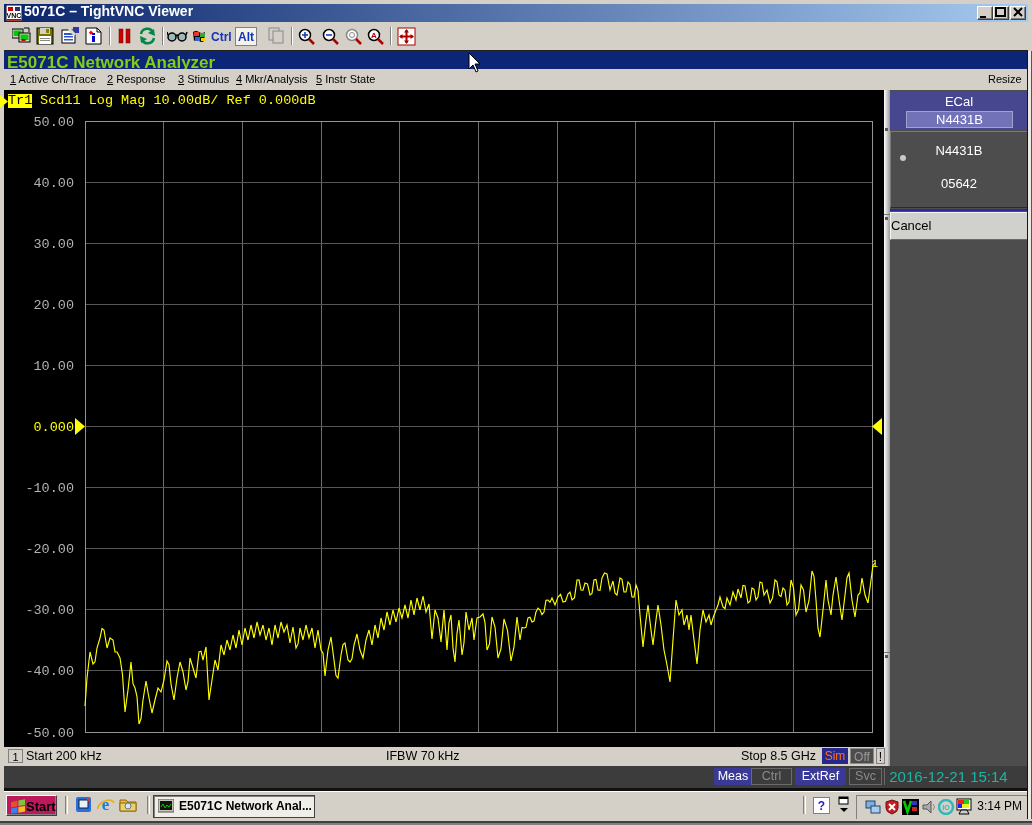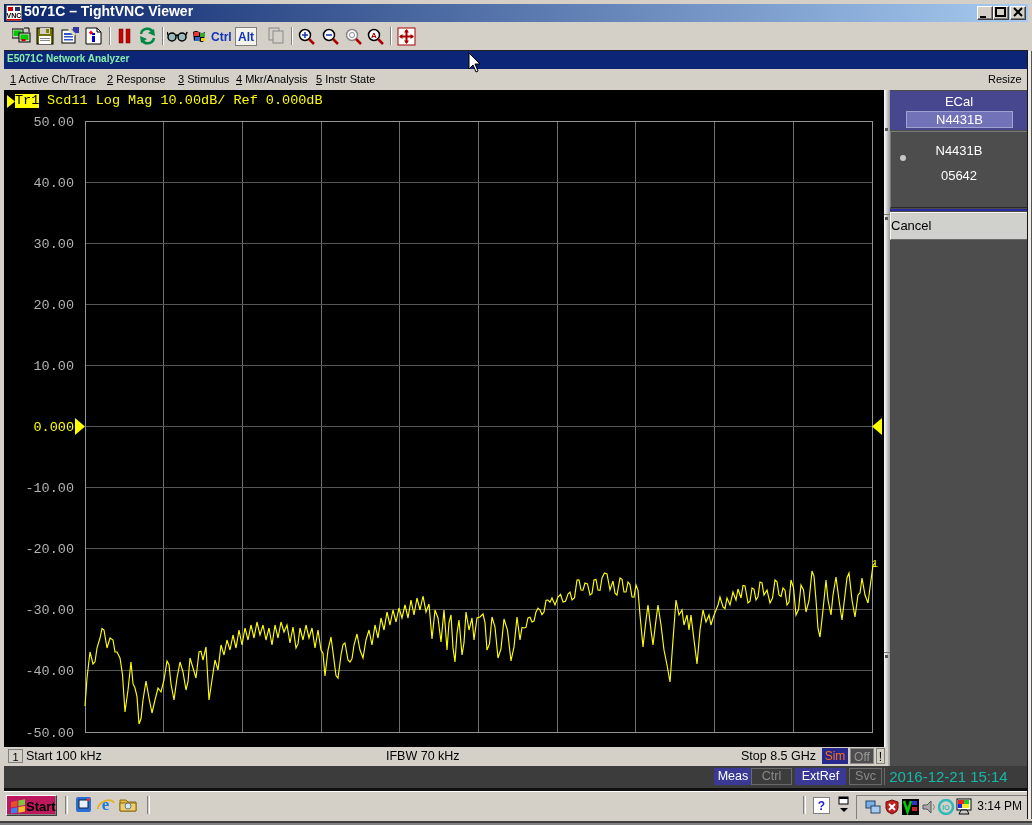--- a/index.html
+++ b/index.html
@@ -10,25 +10,25 @@
 #titlebar{position:absolute;left:4px;top:4px;width:1024px;height:18px;
 background:linear-gradient(to right,#0a246a,#a6caf0);}
 #titletxt{position:absolute;left:24px;top:3px;color:#fff;font-size:14px;font-weight:bold;letter-spacing:0px;}
 .capbtn{position:absolute;top:2px;width:16px;height:14px;background:#d4d0c8;
 border-top:1px solid #fff;border-left:1px solid #fff;border-right:1px solid #404040;border-bottom:1px solid #404040;
 box-shadow:inset -1px -1px 0 #808080;font-size:10px;font-weight:bold;color:#000;text-align:center;line-height:12px;}
 #toolbar{position:absolute;left:4px;top:22px;width:1024px;height:29px;background:#d4d0c8;}
 .tsep{position:absolute;top:5px;width:2px;height:18px;border-left:1px solid #808080;border-right:1px solid #fff;}
 
 #appbar{position:absolute;left:4px;top:51px;width:1024px;height:18px;background:#0c2577;}
-#appbar span{position:absolute;left:3px;top:2px;color:#86efac;font-weight:bold;font-size:10px;}
+#appbar span{position:absolute;left:3px;top:2px;color:#84cc16;font-weight:bold;font-size:17px;}
 #menubar{position:absolute;left:4px;top:69px;width:1024px;height:21px;background:#d4d0c8;font-size:11px;color:#000;}
 #menubar .mi{position:absolute;top:4px;}
 #display{position:absolute;left:4px;top:90px;width:880px;height:657px;background:#000;}
-#hdr{position:absolute;left:7px;top:94px;width:873px;height:16px;color:#ffff00;
+#hdr{position:absolute;left:0;top:94px;width:873px;height:16px;color:#ffff00;
 font-family:"Liberation Mono",monospace;font-size:13.5px;white-space:pre;line-height:14px;}
 
 #divider{position:absolute;left:884px;top:90px;width:6px;height:676px;background:linear-gradient(to right,#fff,#9a9a9a);}
 #sidebar{position:absolute;left:890px;top:90px;width:138px;height:676px;background:#4d4d4d;}
 #skhead{position:absolute;left:890px;top:91px;width:138px;height:39px;background:#47478f;}
 #skhead .t{position:absolute;left:0;top:3px;width:100%;text-align:center;color:#fff;font-size:13px;}
 #skbox{position:absolute;left:906px;top:111px;width:107px;height:17px;background:#7272b8;border:1px solid #a2a2d2;
 color:#fff;font-size:13px;text-align:center;line-height:15px;}
 #skbtn{position:absolute;left:890px;top:131px;width:138px;height:77px;background:#4d4d4d;
 border-top:1px solid #7a7a7a;border-left:1px solid #7a7a7a;border-bottom:1px solid #2a2a2a;border-right:1px solid #2a2a2a;
@@ -238,29 +238,29 @@
 <div class="abs" style="left:885px;top:217px;width:3px;height:3px;background:#555"></div>
 <div class="abs" style="left:884px;top:652px;width:6px;height:1px;background:#777"></div>
 <div class="abs" style="left:885px;top:655px;width:3px;height:3px;background:#555"></div>
 <div id="sidebar"></div>
 <div id="skhead">
     <div class="t">ECal</div>
   </div>
 <div id="skbox">N4431B</div>
 <div id="skbtn">
     <div style="margin-top:11px">N4431B</div>
-    <div style="margin-top:10px">05642</div>
+    <div style="margin-top:18px">05642</div>
   </div>
 <div id="skradio"></div>
 <div id="blueline"></div>
 <div id="cancelbtn">Cancel</div>
 
 <div id="statbar">
  <span class="abs" style="left:4px;top:2px;width:15px;height:14px;border:1px solid #808080;background:#d4d0c8;text-align:center;line-height:14px;font-size:11px">1</span>
- <span class="abs" style="left:22px;top:2px">Start 100 kHz</span>
+ <span class="abs" style="left:22px;top:2px">Start 200 kHz</span>
  <span class="abs" style="left:382px;top:2px">IFBW 70 kHz</span>
  <span class="abs" style="left:737px;top:2px">Stop 8.5 GHz</span>
  <span class="abs" style="left:818px;top:1px;width:26px;height:16px;background:#28288c;color:#f97316;text-align:center;line-height:16px;font-size:12px">Sim</span>
  <span class="abs" style="left:846px;top:1px;width:24px;height:16px;background:#4d4d4d;color:#9a9a9a;text-align:center;line-height:16px;font-size:12px;border:1px solid #8a8a8a">Off</span>
  <span class="abs" style="left:872px;top:1px;width:9px;height:16px;background:#d4d0c8;color:#000;text-align:center;line-height:16px;font-size:12px;border:1px solid #808080">!</span>
 </div>
 
 <div id="darkband">
  <span class="dbx" style="left:710px;width:38px;background:#3a3a96;line-height:17px">Meas</span>
  <span class="dbx" style="left:747px;width:41px;border:1px solid #6a6a6a;color:#8a8a8a;line-height:15px">Ctrl</span>
@@ -289,20 +289,28 @@
 <svg class="abs" style="left:93px;top:4px" width="18" height="17">
 <text x="8.5" y="14" font-size="17" font-weight="bold" fill="#1a7ae0" text-anchor="middle" font-family="Liberation Serif">e</text>
 <path d="M1 13 a8.5 5 -25 1 1 16 -6" fill="none" stroke="#e8b020" stroke-width="1.8"></path>
     </svg>
 <svg class="abs" style="left:115px;top:5px" width="18" height="15">
 <path d="M1 3 h6 l2 2 h8 v9 h-16 z" fill="#e8b93c" stroke="#8a6a10"></path>
 <path d="M1 6 h16 v8 h-16 z" fill="#f0cf6a" stroke="#8a6a10"></path>
 <circle cx="9" cy="9" r="3" fill="#cfe8f8" stroke="#678"></circle>
     </svg>
  <div class="qsep" style="left:143px"></div>
+ <div class="taskb" style="left:149px;width:162px;background:#f0eee8;border:1px solid #404040;box-shadow:inset 1px 1px 0 #808080;">
+   <svg style="position:absolute;left:4px;top:3px" width="16" height="15">
+<rect x="0" y="0" width="16" height="13" fill="#c8c4bc" stroke="#555"></rect>
+<rect x="2" y="2" width="12" height="9" fill="#111"></rect>
+<polyline points="3,8 5,5 7,9 9,6 11,8 13,5" fill="none" stroke="#0c0" stroke-width="1"></polyline>
+      </svg>
+   <span style="position:absolute;left:25px;top:3px">E5071C Network Anal...</span>
+ </div>
  <div class="qsep" style="left:799px"></div>
  <div class="abs" style="left:809px;top:5px;width:17px;height:17px;background:#fff;border:1px solid #808080;text-align:center;font-size:12px;font-weight:bold;color:#2222cc;line-height:16px">?</div>
  <svg class="abs" style="left:832px;top:4px" width="16" height="18">
 <rect x="3" y="1" width="9" height="7" fill="#fff" stroke="#000"></rect>
       <rect x="3" y="1" width="9" height="2" fill="#000"></rect>
 <polygon points="4,12 12,12 8,16" fill="#000"></polygon>
     </svg>
  <div id="tray">
       <svg class="abs" style="left:8px;top:3px" width="17" height="16">
 <rect x="1" y="2" width="9" height="7" fill="#7ab0e8" stroke="#246"></rect>

